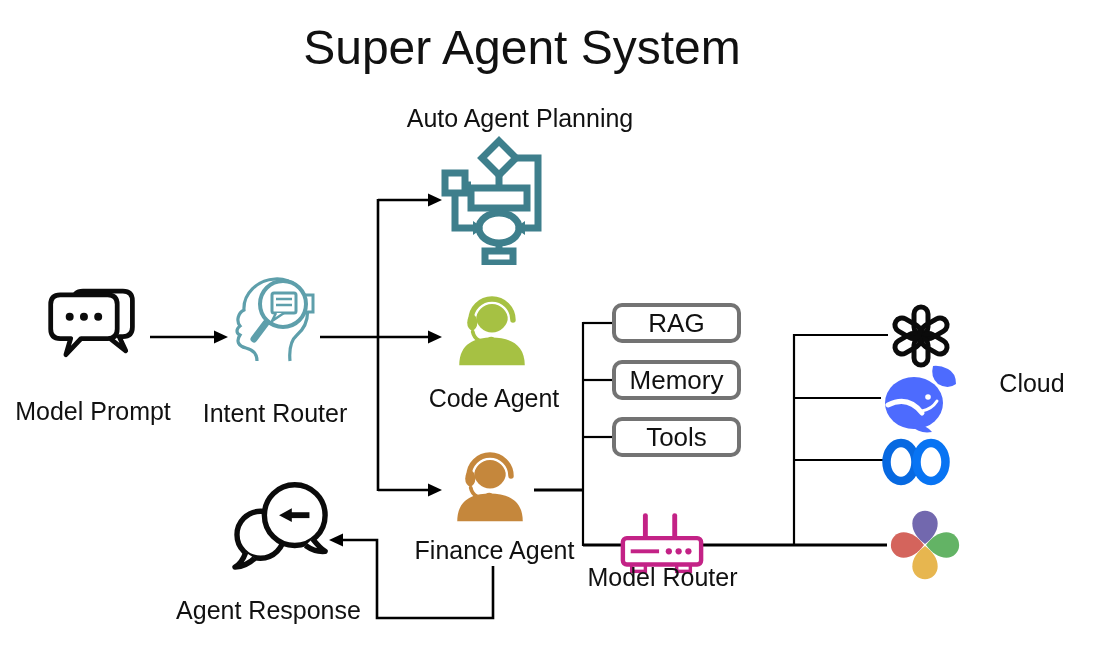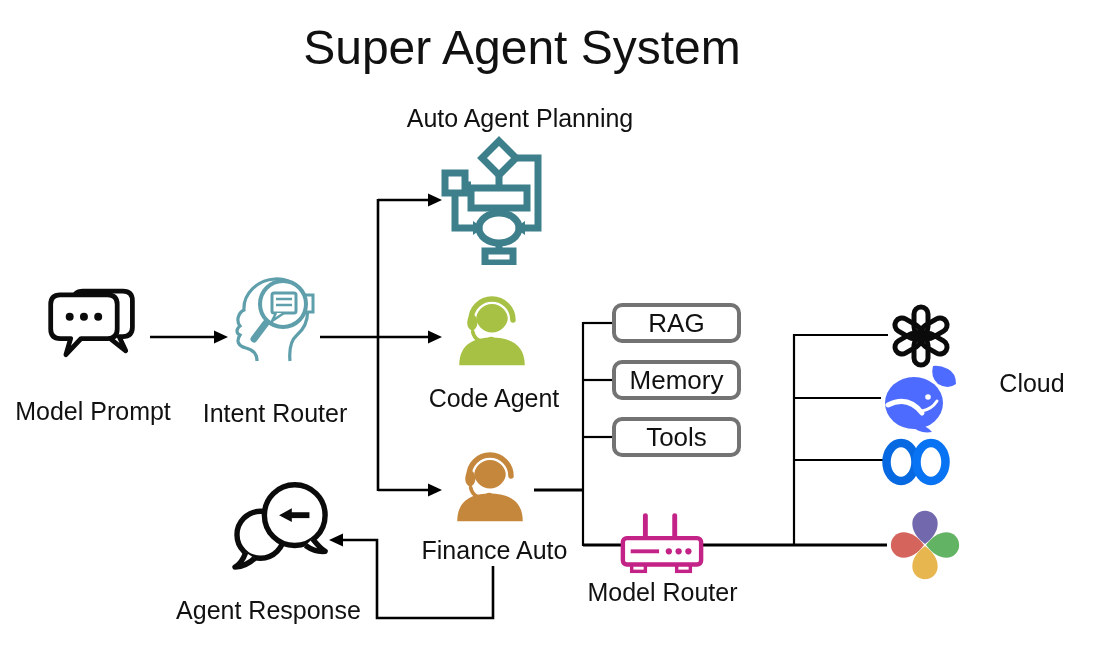--- a/index.html
+++ b/index.html
@@ -138,42 +138,42 @@
   <svg class="abs" style="left:448px;top:442px;" width="84" height="88" viewBox="0 0 100 100">
     <circle cx="50" cy="34" r="19" fill="#C5873C"></circle>
     <path d="M25 38 A25 25 0 1 1 75 38" stroke="#ffffff" stroke-width="12" fill="none"></path>
     <path d="M25 38 A25 25 0 1 1 75 38" stroke="#C5873C" stroke-width="6.5" fill="none" stroke-linecap="round"></path>
     <ellipse cx="26.5" cy="41" rx="6" ry="9.5" fill="#C5873C"></ellipse>
     <path d="M27 52 C29 62 38 66 48 63" stroke="#ffffff" stroke-width="8" fill="none"></path>
     <path d="M27 52 C29 62 38 66 48 63" stroke="#C5873C" stroke-width="4.5" fill="none" stroke-linecap="round"></path>
     <circle cx="49" cy="62.5" r="4.5" fill="#C5873C"></circle>
     <path d="M11 92 C11 66 30 59 50 59 C70 59 89 66 89 92 Z" fill="#C5873C"></path>
   </svg>
-  <div class="abs label" style="left:402px;top:536px;width:185px;">Finance Auto</div>
+  <div class="abs label" style="left:402px;top:536px;width:185px;">Finance Agent</div>
 
   <div class="abs cap-box" style="top:303px;">RAG</div>
   <div class="abs cap-box" style="top:360px;">Memory</div>
   <div class="abs cap-box" style="top:417px;text-align:center;">Tools</div>
 
   <svg class="abs" style="left:618px;top:508px;" width="88" height="70" viewBox="0 0 90 70">
     <g stroke="#C32286" fill="none">
       <line x1="28" y1="7" x2="28" y2="30" stroke-width="5" stroke-linecap="round"></line>
       <line x1="58" y1="7" x2="58" y2="30" stroke-width="5" stroke-linecap="round"></line>
       <rect x="14" y="56" width="14" height="8" stroke-width="3.5" fill="#ffffff"></rect>
       <rect x="60" y="56" width="14" height="8" stroke-width="3.5" fill="#ffffff"></rect>
       <rect x="5" y="30" width="80" height="27" rx="4" stroke-width="4.5" fill="#ffffff"></rect>
       <line x1="13" y1="43.5" x2="42" y2="43.5" stroke-width="4"></line>
     </g>
     <g fill="#C32286">
       <circle cx="52" cy="43.5" r="3.2"></circle>
       <circle cx="62" cy="43.5" r="3.2"></circle>
       <circle cx="72" cy="43.5" r="3.2"></circle>
     </g>
   </svg>
-  <div class="abs label" style="left:570px;top:578px;width:185px;">Model Router</div>
+  <div class="abs label" style="left:570px;top:563px;width:185px;">Model Router</div>
 
   <svg class="abs" style="left:230px;top:476px;" width="106" height="94" viewBox="0 0 108 96">
     <g stroke="#0b0b0b" stroke-width="5.5" fill="#ffffff" stroke-linejoin="round">
       <circle cx="31" cy="60" r="24"></circle>
       <path d="M16 78 Q12 89 5 93 Q17 92 25 84"></path>
       <circle cx="66" cy="40" r="31"></circle>
       <path d="M84 64 Q92 74 97 77 Q87 78 77 71"></path>
     </g>
     <line x1="81" y1="40" x2="60" y2="40" stroke="#0b0b0b" stroke-width="6"></line>
     <polygon points="50,40 63,33 63,47" fill="#0b0b0b"></polygon>

